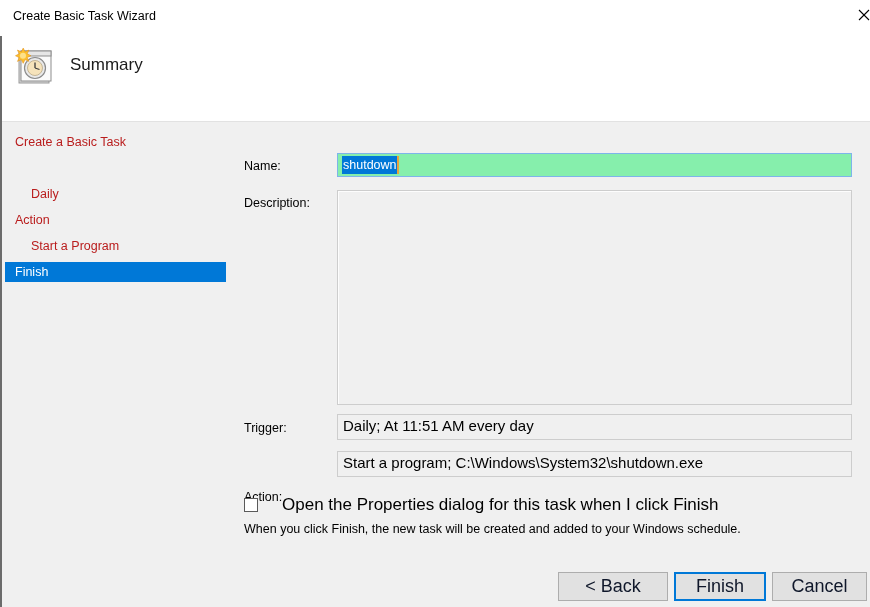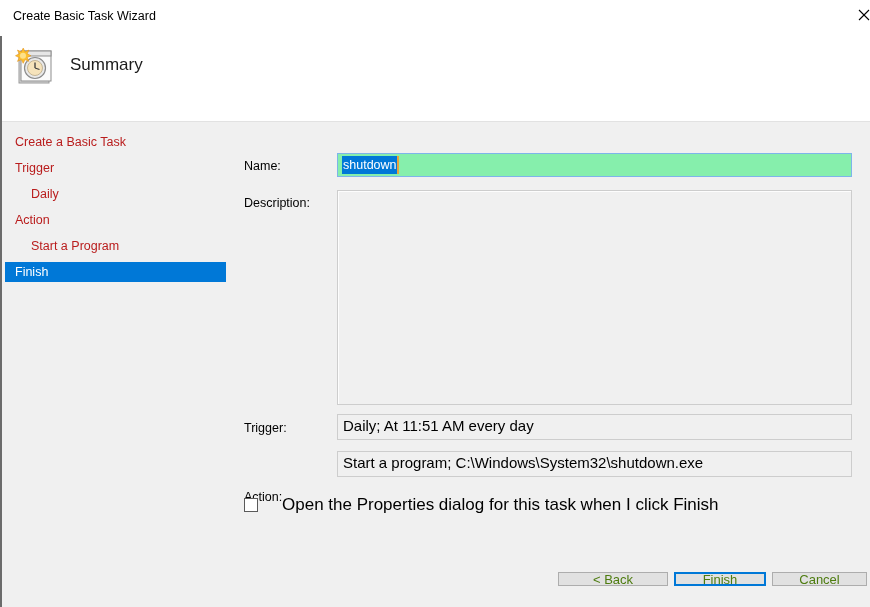--- a/index.html
+++ b/index.html
@@ -235,26 +235,26 @@
     top: 522px;
     font-size: 12.5px;
     color: #000000;
     white-space: nowrap;
   }
 
   
   .btn {
     position: absolute;
     box-sizing: border-box;
-    height: 14px;
+    height: 29px;
     background: #e1e1e1;
     border: 1px solid #adadad;
     font-family: "Liberation Sans", sans-serif;
-    font-size: 13px;
-    color: #4d7c0f;
+    font-size: 18px;
+    color: #0f172a;
     display: flex;
     align-items: center;
     justify-content: center;
     cursor: default;
     white-space: nowrap;
   }
   #back-button {
     left: 558px;
     top: 572px;
     width: 110px;
@@ -311,21 +311,20 @@
       </svg>
     </div>
     <div id="header-title">Summary</div>
   </div>
   <div id="header-sep"></div>
 
   <div id="body-area">
 
     <div id="sidebar">
       <div class="nav-item" style="top:10px;">Create a Basic Task</div>
-      <div class="nav-item" style="top:36px;">Trigger</div>
       <div class="nav-item indent" style="top:62px;">Daily</div>
       <div class="nav-item" style="top:88px;">Action</div>
       <div class="nav-item indent" style="top:114px;">Start a Program</div>
       <div class="nav-item selected" style="top:140px;">Finish</div>
     </div>
 
   </div>
 
   <div class="form-label" style="left:244px; top:159px;">Name:</div>
   <div id="name-input">
@@ -340,18 +339,19 @@
   <div class="field-box" id="trigger-box">Daily; At 11:51 AM every day</div>
 
   <div class="form-label" style="left:244px; top:458px;margin-top:32px;">Action:</div>
   <div class="field-box" id="action-box">Start a program; C:\Windows\System32\shutdown.exe</div>
 
   <div id="checkbox-row">
     <div id="properties-checkbox"></div>
     <div id="checkbox-label">Open the Properties dialog for this task when I click Finish</div>
   </div>
 
+  <div id="hint-text">When you click Finish, the new task will be created and added to your Windows schedule.</div>
 
   <div class="btn" id="back-button">&lt; Back</div>
   <div class="btn" id="finish-button">Finish</div>
   <div class="btn" id="cancel-button">Cancel</div>
 
 </div>
 
 </body></html>

